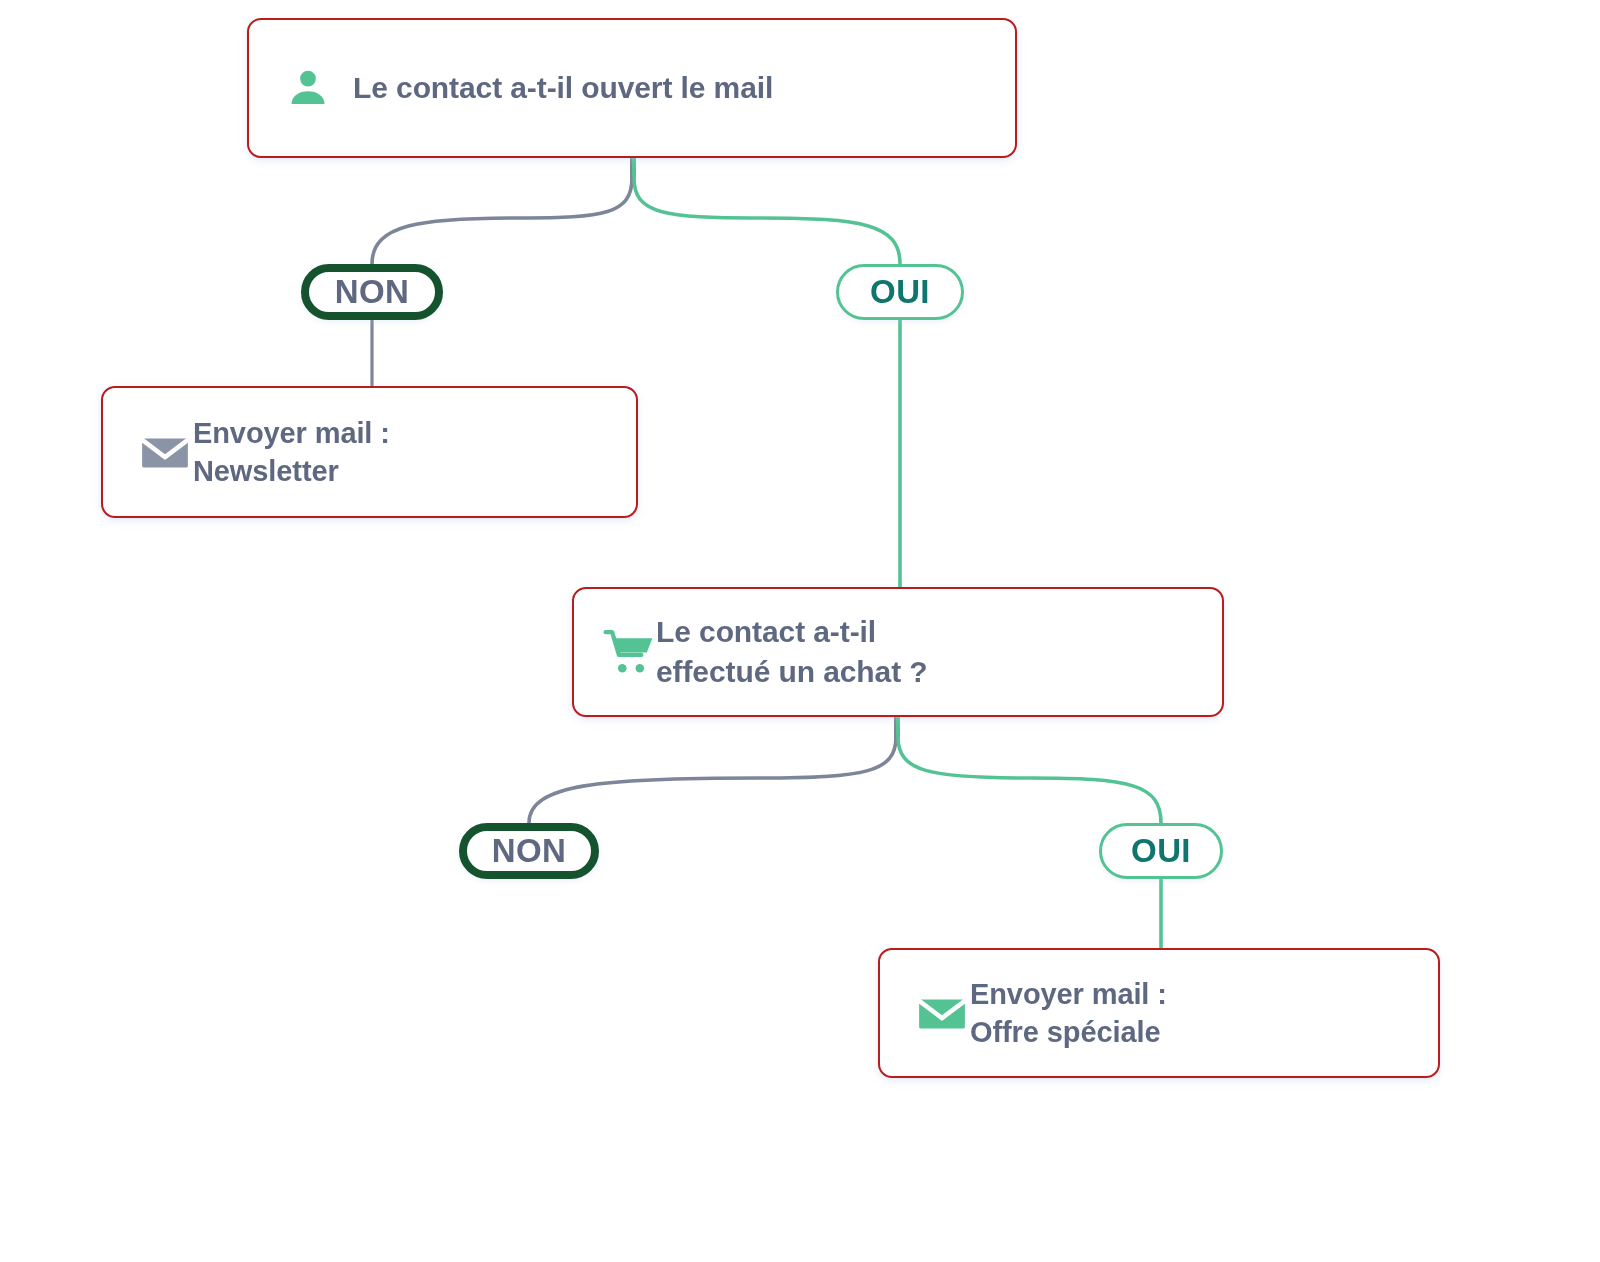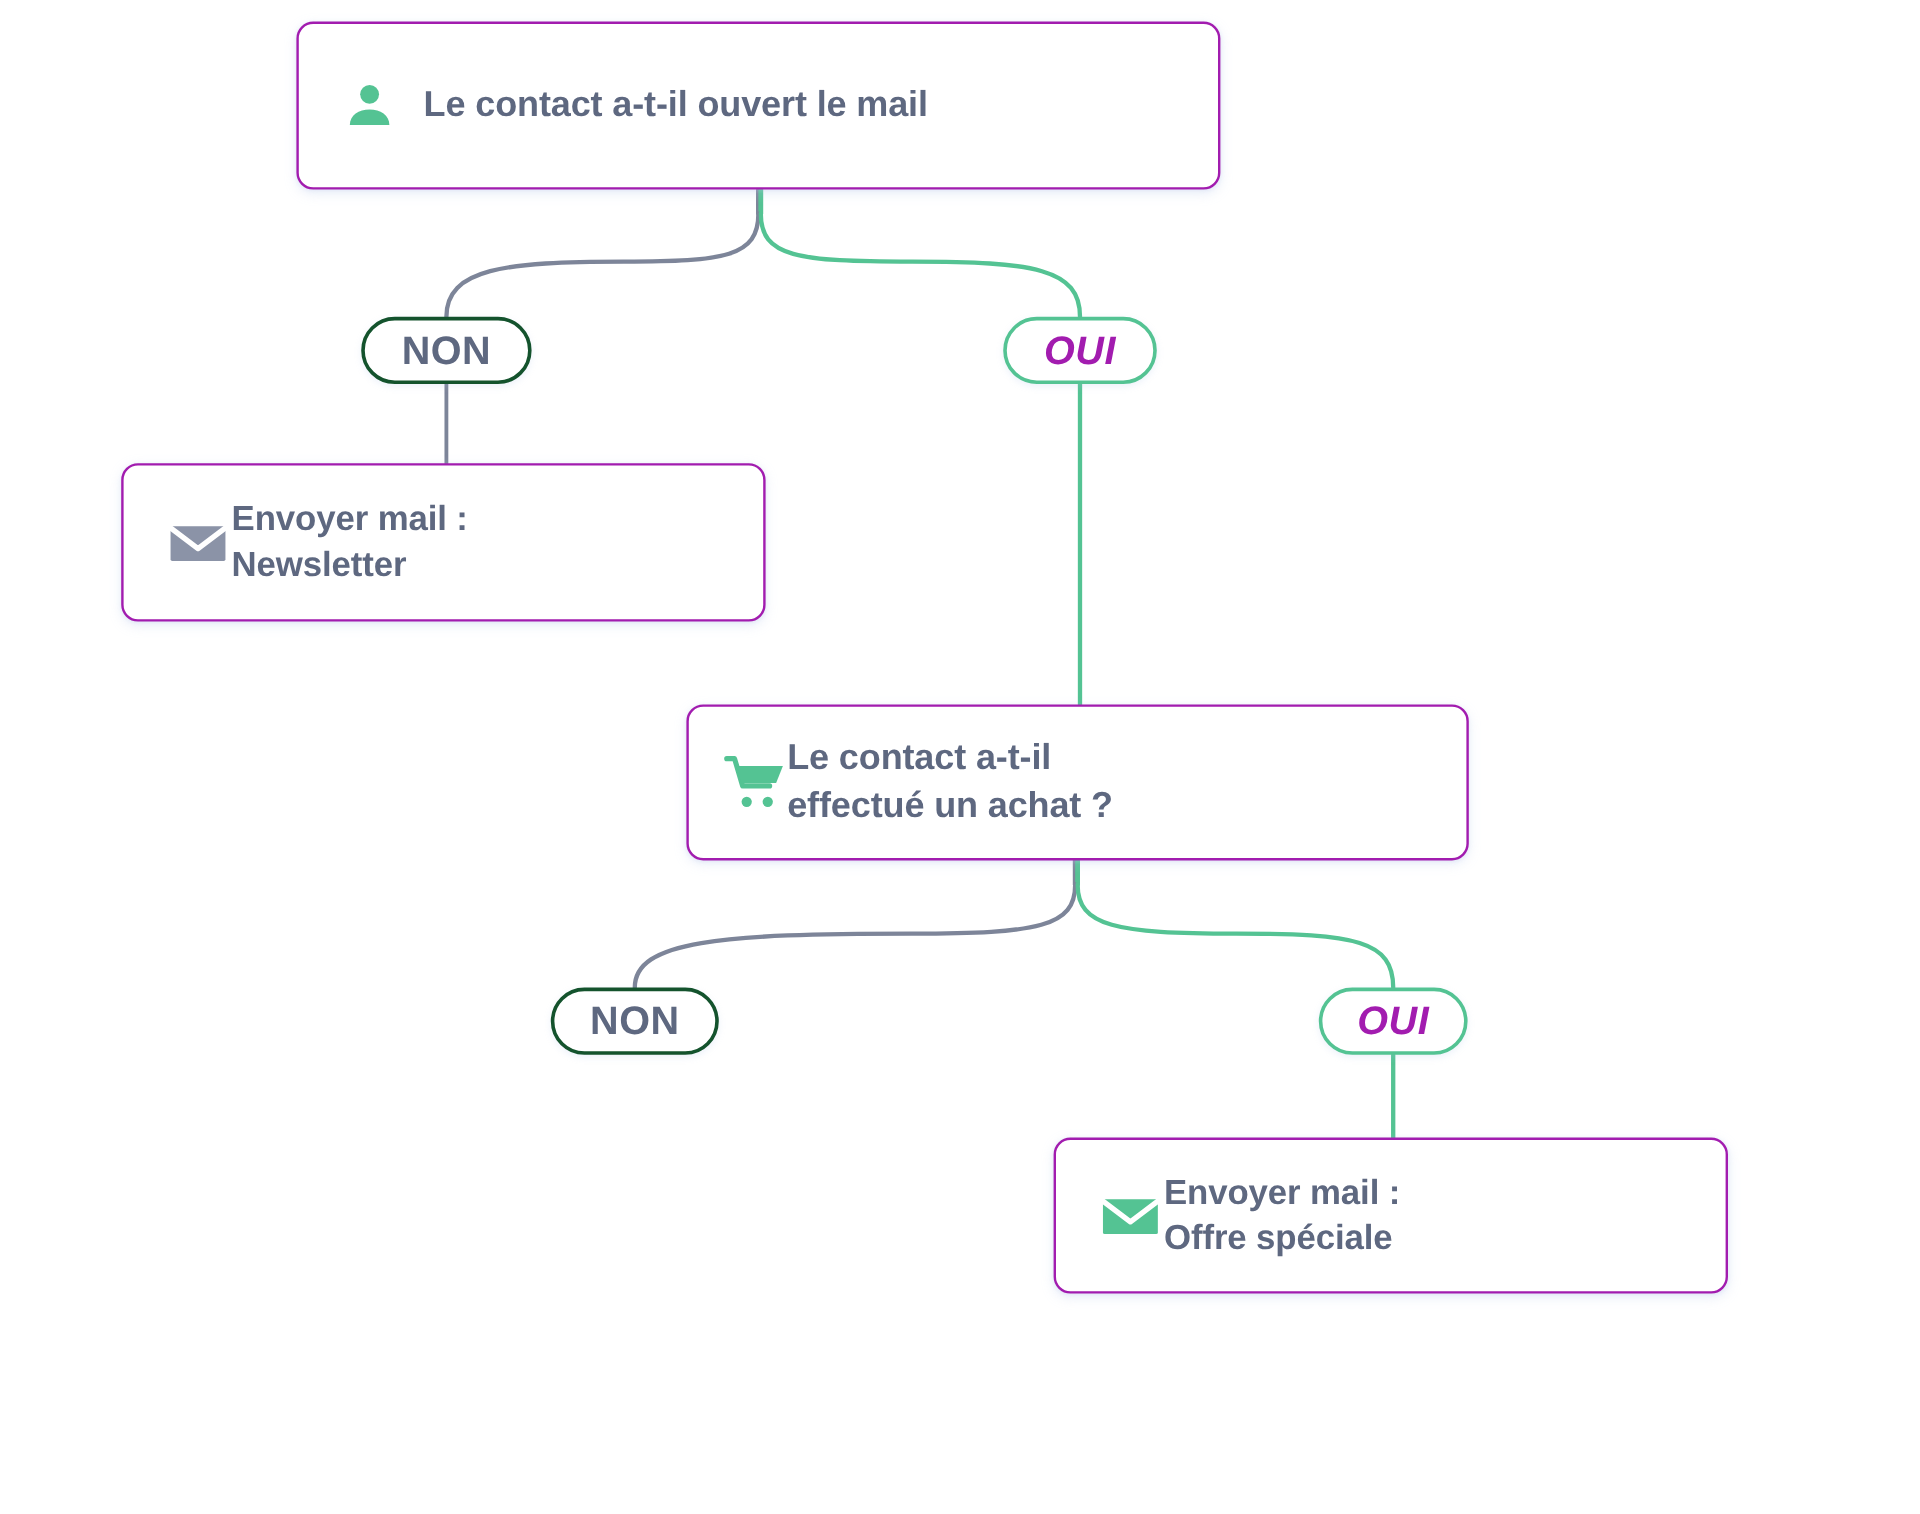--- a/index.html
+++ b/index.html
@@ -28,21 +28,21 @@
     width: 1600px;
     height: 1262px;
     pointer-events: none;
   }
 
   
   .node {
     position: absolute;
     box-sizing: border-box;
     background: #ffffff;
-    border: 2px solid #a21caf;
+    border: 2px solid #b91c1c;
     border-radius: 14px;
     box-shadow: 0 3px 10px rgba(180, 198, 235, 0.28),
                 0 1px 3px rgba(180, 198, 235, 0.22);
     display: flex;
     flex-direction: row;
     align-items: center;
     z-index: 3;
   }
   .node .ico {
     flex: 0 0 auto;
@@ -112,27 +112,26 @@
     border-radius: 30px;
     display: flex;
     align-items: center;
     justify-content: center;
     font-weight: bold;
     letter-spacing: 0.4px;
     z-index: 4;
     box-shadow: 0 2px 6px rgba(170, 190, 230, 0.22);
   }
   .badge.no {
-    border: 3px solid #14532d;
+    border: 8px solid #14532d;
     color: #5e6880;
   }
   .badge.yes {
     border: 3px solid #54c393;
-    color: #a21caf;
-    font-style: italic;
+    color: #0f766e;
   }
 
   #badge-no-1   { left: 301px;  top: 264px; width: 142px; height: 56px; font-size: 33px; }
   #badge-yes-1  { left: 836px;  top: 264px; width: 128px; height: 56px; font-size: 33px; }
   #badge-no-2   { left: 459px;  top: 823px; width: 140px; height: 56px; font-size: 33px; }
   #badge-yes-2  { left: 1099px; top: 823px; width: 124px; height: 56px; font-size: 33px; }
 
   
   .ico svg { display: block; }
 </style>

